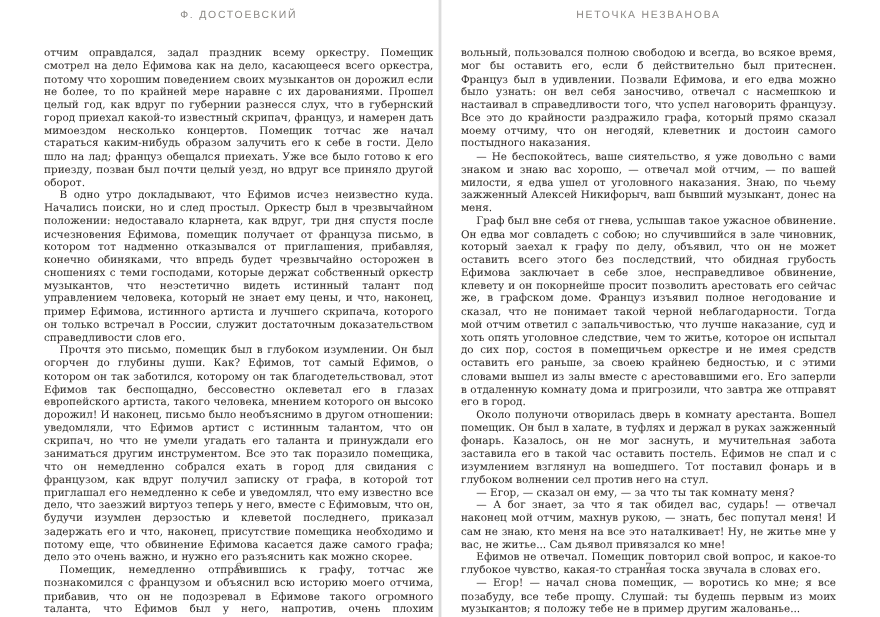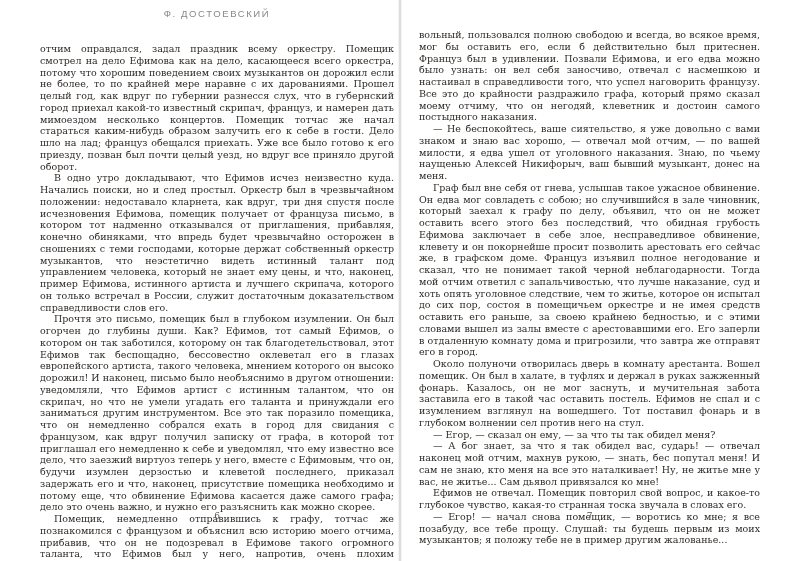--- a/index.html
+++ b/index.html
@@ -67,26 +67,27 @@
     <div class="page-body">
       <p>отчим оправдался, задал праздник всему оркестру. Помещик смотрел на дело Ефимова как на дело, касающееся всего оркестра, потому что хорошим поведением своих музыкантов он дорожил если не более, то по крайней мере наравне с их дарованиями. Прошел целый год, как вдруг по губернии разнесся слух, что в губернский город приехал какой-то известный скрипач, француз, и намерен дать мимоездом несколько концертов. Помещик тотчас же начал стараться каким-нибудь образом залучить его к себе в гости. Дело шло на лад; француз обещался приехать. Уже все было готово к его приезду, позван был почти целый уезд, но вдруг все приняло другой оборот.</p>
       <p class="indent">В одно утро докладывают, что Ефимов исчез неизвестно куда. Начались поиски, но и след простыл. Оркестр был в чрезвычайном положении: недоставало кларнета, как вдруг, три дня спустя после исчезновения Ефимова, помещик получает от француза письмо, в котором тот надменно отказывался от приглашения, прибавляя, конечно обиняками, что впредь будет чрезвычайно осторожен в сношениях с теми господами, которые держат собственный оркестр музыкантов, что неэстетично видеть истинный талант под управлением человека, который не знает ему цены, и что, наконец, пример Ефимова, истинного артиста и лучшего скрипача, которого он только встречал в России, служит достаточным доказательством справедливости слов его.</p>
       <p class="indent">Прочтя это письмо, помещик был в глубоком изумлении. Он был огорчен до глубины души. Как? Ефимов, тот самый Ефимов, о котором он так заботился, которому он так благодетельствовал, этот Ефимов так беспощадно, бессовестно оклеветал его в глазах европейского артиста, такого человека, мнением которого он высоко дорожил! И наконец, письмо было необъяснимо в другом отношении: уведомляли, что Ефимов артист с истинным талантом, что он скрипач, но что не умели угадать его таланта и принуждали его заниматься другим инструментом. Все это так поразило помещика, что он немедленно собрался ехать в город для свидания с французом, как вдруг получил записку от графа, в которой тот приглашал его немедленно к себе и уведомлял, что ему известно все дело, что заезжий виртуоз теперь у него, вместе с Ефимовым, что он, будучи изумлен дерзостью и клеветой последнего, приказал задержать его и что, наконец, присутствие помещика необходимо и потому еще, что обвинение Ефимова касается даже самого графа; дело это очень важно, и нужно его разъяснить как можно скорее.</p>
       <p class="indent">Помещик, немедленно отправившись к графу, тотчас же познакомился с французом и объяснил всю историю моего отчима, прибавив, что он не подозревал в Ефимове такого огромного таланта, что Ефимов был у него, напротив, очень плохим кларнетистом и что он только в первый раз слышит, будто оставивший его музыкант — скрипач. Он прибавил еще, что Ефимов человек</p>
     </div>
     <div class="page-number">6</div>
   </div>
 
   <div class="page page-right">
+    <div class="running-head">НЕТОЧКА НЕЗВАНОВА</div>
     <div class="page-body">
       <p>вольный, пользовался полною свободою и всегда, во всякое время, мог бы оставить его, если б действительно был притеснен. Француз был в удивлении. Позвали Ефимова, и его едва можно было узнать: он вел себя заносчиво, отвечал с насмешкою и настаивал в справедливости того, что успел наговорить французу. Все это до крайности раздражило графа, который прямо сказал моему отчиму, что он негодяй, клеветник и достоин самого постыдного наказания.</p>
-      <p class="indent">— Не беспокойтесь, ваше сиятельство, я уже довольно с вами знаком и знаю вас хорошо, — отвечал мой отчим, — по вашей милости, я едва ушел от уголовного наказания. Знаю, по чьему наущенью Алексей Никифорыч, ваш бывший музыкант, донес на меня.</p>
+      <p class="indent">— Не беспокойтесь, ваше сиятельство, я уже довольно с вами знаком и знаю вас хорошо, — отвечал мой отчим, — по вашей милости, я едва ушел от уголовного наказания. Знаю, по чьему зажженный Алексей Никифорыч, ваш бывший музыкант, донес на меня.</p>
       <p class="indent">Граф был вне себя от гнева, услышав такое ужасное обвинение. Он едва мог совладеть с собою; но случившийся в зале чиновник, который заехал к графу по делу, объявил, что он не может оставить всего этого без последствий, что обидная грубость Ефимова заключает в себе злое, несправедливое обвинение, клевету и он покорнейше просит позволить арестовать его сейчас же, в графском доме. Француз изъявил полное негодование и сказал, что не понимает такой черной неблагодарности. Тогда мой отчим ответил с запальчивостью, что лучше наказание, суд и хоть опять уголовное следствие, чем то житье, которое он испытал до сих пор, состоя в помещичьем оркестре и не имея средств оставить его раньше, за своею крайнею бедностью, и с этими словами вышел из залы вместе с арестовавшими его. Его заперли в отдаленную комнату дома и пригрозили, что завтра же отправят его в город.</p>
       <p class="indent">Около полуночи отворилась дверь в комнату арестанта. Вошел помещик. Он был в халате, в туфлях и держал в руках зажженный фонарь. Казалось, он не мог заснуть, и мучительная забота заставила его в такой час оставить постель. Ефимов не спал и с изумлением взглянул на вошедшего. Тот поставил фонарь и в глубоком волнении сел против него на стул.</p>
-      <p class="indent">— Егор, — сказал он ему, — за что ты так обидел меня?</p>
+      <p class="indent">— Егор, — сказал он ему, — за что ты так комнату меня?</p>
       <p class="indent">— А бог знает, за что я так обидел вас, сударь! — отвечал наконец мой отчим, махнув рукою, — знать, бес попутал меня! И сам не знаю, кто меня на все это наталкивает! Ну, не житье мне у вас, не житье... Сам дьявол привязался ко мне!</p>
       <p class="indent">Ефимов не отвечал. Помещик повторил свой вопрос, и какое-то глубокое чувство, какая-то странная тоска звучала в словах его.</p>
       <p class="indent">— Егор! — начал снова помещик, — воротись ко мне; я все позабуду, все тебе прощу. Слушай: ты будешь первым из моих музыкантов; я положу тебе не в пример другим жалованье...</p>
 
     </div>
     <div class="page-number">7</div>
   </div>
 
 </div>
 

